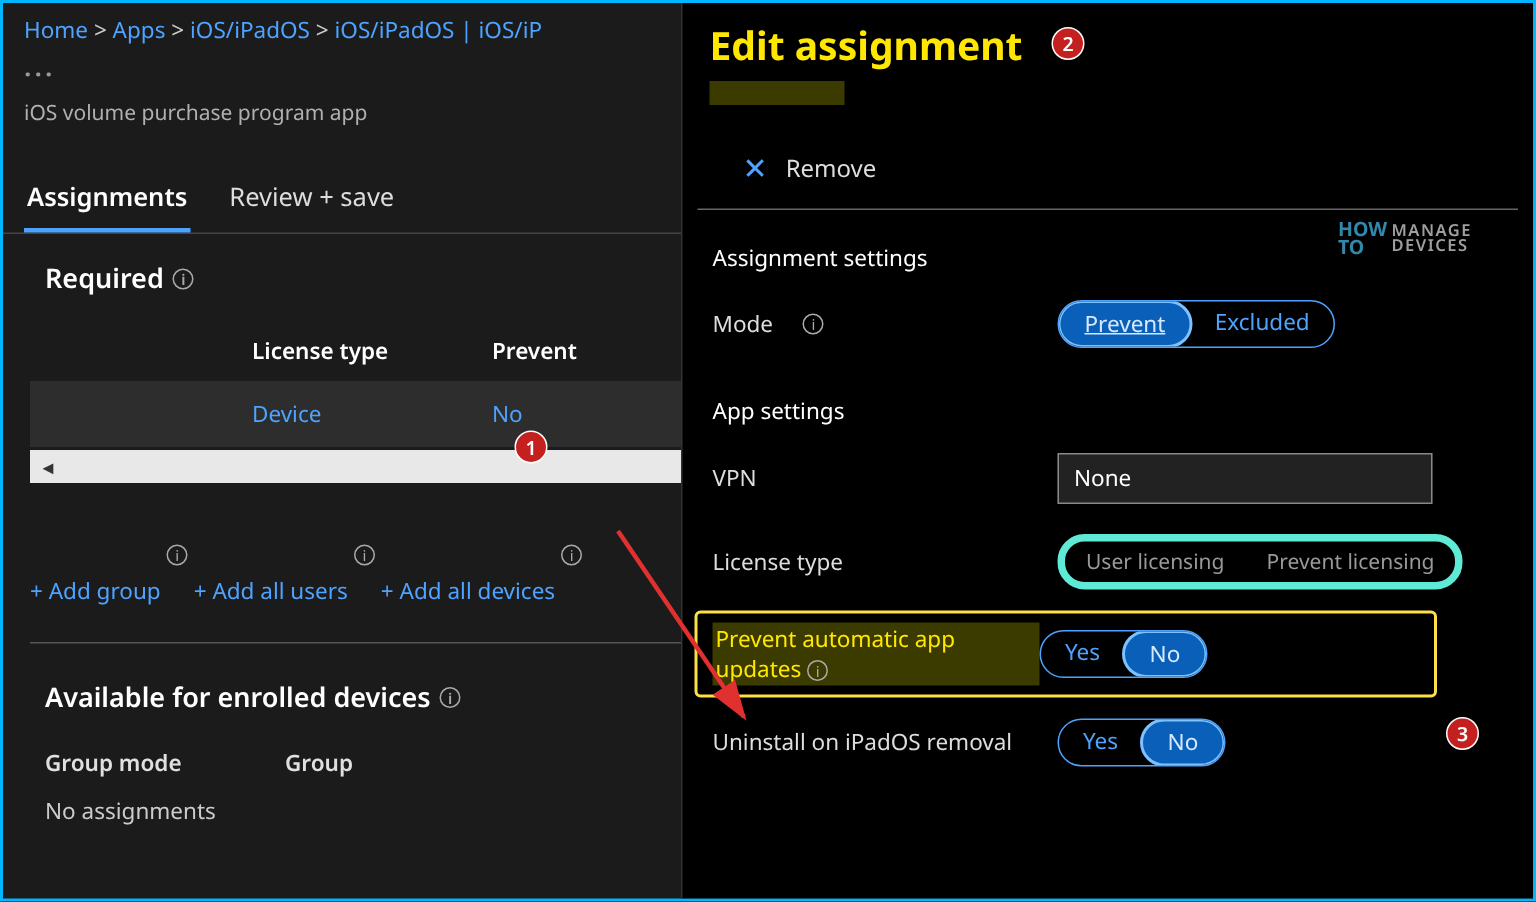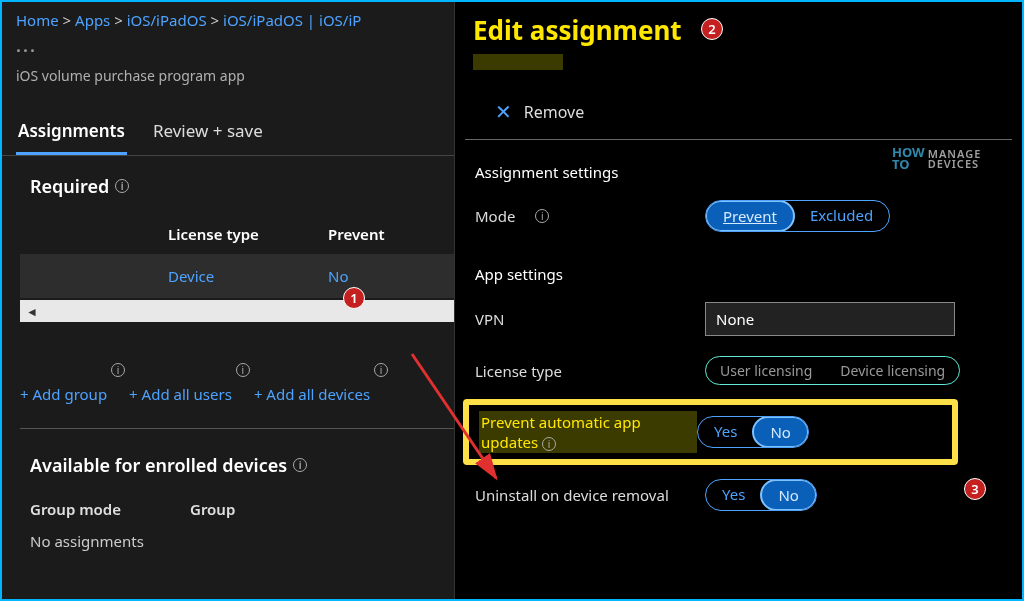--- a/index.html
+++ b/index.html
@@ -188,39 +188,39 @@
   color: #d6eaff;
   border-radius: 18px;
   border: 2px solid #7dc1ff;
   margin: -1px;
 }
 .pill.on.sel {
   text-decoration: underline;
 }
 .pill-gray-group {
   display: inline-flex;
-  border: 1px solid #5eead4;
+  border: 5px solid #5eead4;
   border-radius: 18px;
   overflow: hidden;
 }
 .pill-gray {
   padding: 4px 14px;
   font-size: 14px;
   color: #999;
 }
 .select-box {
   border: 1px solid #888;
   background: #222;
   padding: 6px 10px;
   width: 250px;
   font-size: 15px;
   color: #fff;
 }
 .highlight-box {
-  border: 6px solid #fde047;
+  border: 2px solid #fde047;
   border-radius: 4px;
   margin: 4px 64px 4px 8px;
   padding: 6px 10px;
   display: flex;
   align-items: center;
 }
 .highlight-label {
   width: 218px;
   background: #3b3b00;
   color: #ffe700;
@@ -366,41 +366,41 @@
     </div>
   </div>
 
   <div class="setting-row">
     <div class="setting-label">
       <span>License type</span>
     </div>
     <div class="setting-ctrl">
       <div class="pill-gray-group">
         <div class="pill-gray">User licensing</div>
-        <div class="pill-gray">Device licensing</div>
+        <div class="pill-gray">Prevent licensing</div>
       </div>
     </div>
   </div>
 
   <div class="highlight-box">
     <div class="highlight-label">
       <span>Prevent automatic app updates</span>
       <span class="info-icon">i</span>
     </div>
     <div class="setting-ctrl">
       <div class="pill-group">
         <div class="pill">Yes</div>
         <div class="pill on">No</div>
       </div>
     </div>
   </div>
 
   <div class="setting-row">
     <div class="setting-label">
-      <span>Uninstall on device removal</span>
+      <span>Uninstall on iPadOS removal</span>
     </div>
     <div class="setting-ctrl">
       <div class="pill-group">
         <div class="pill">Yes</div>
         <div class="pill on">No</div>
       </div>
     </div>
   </div>
 </div>
 

